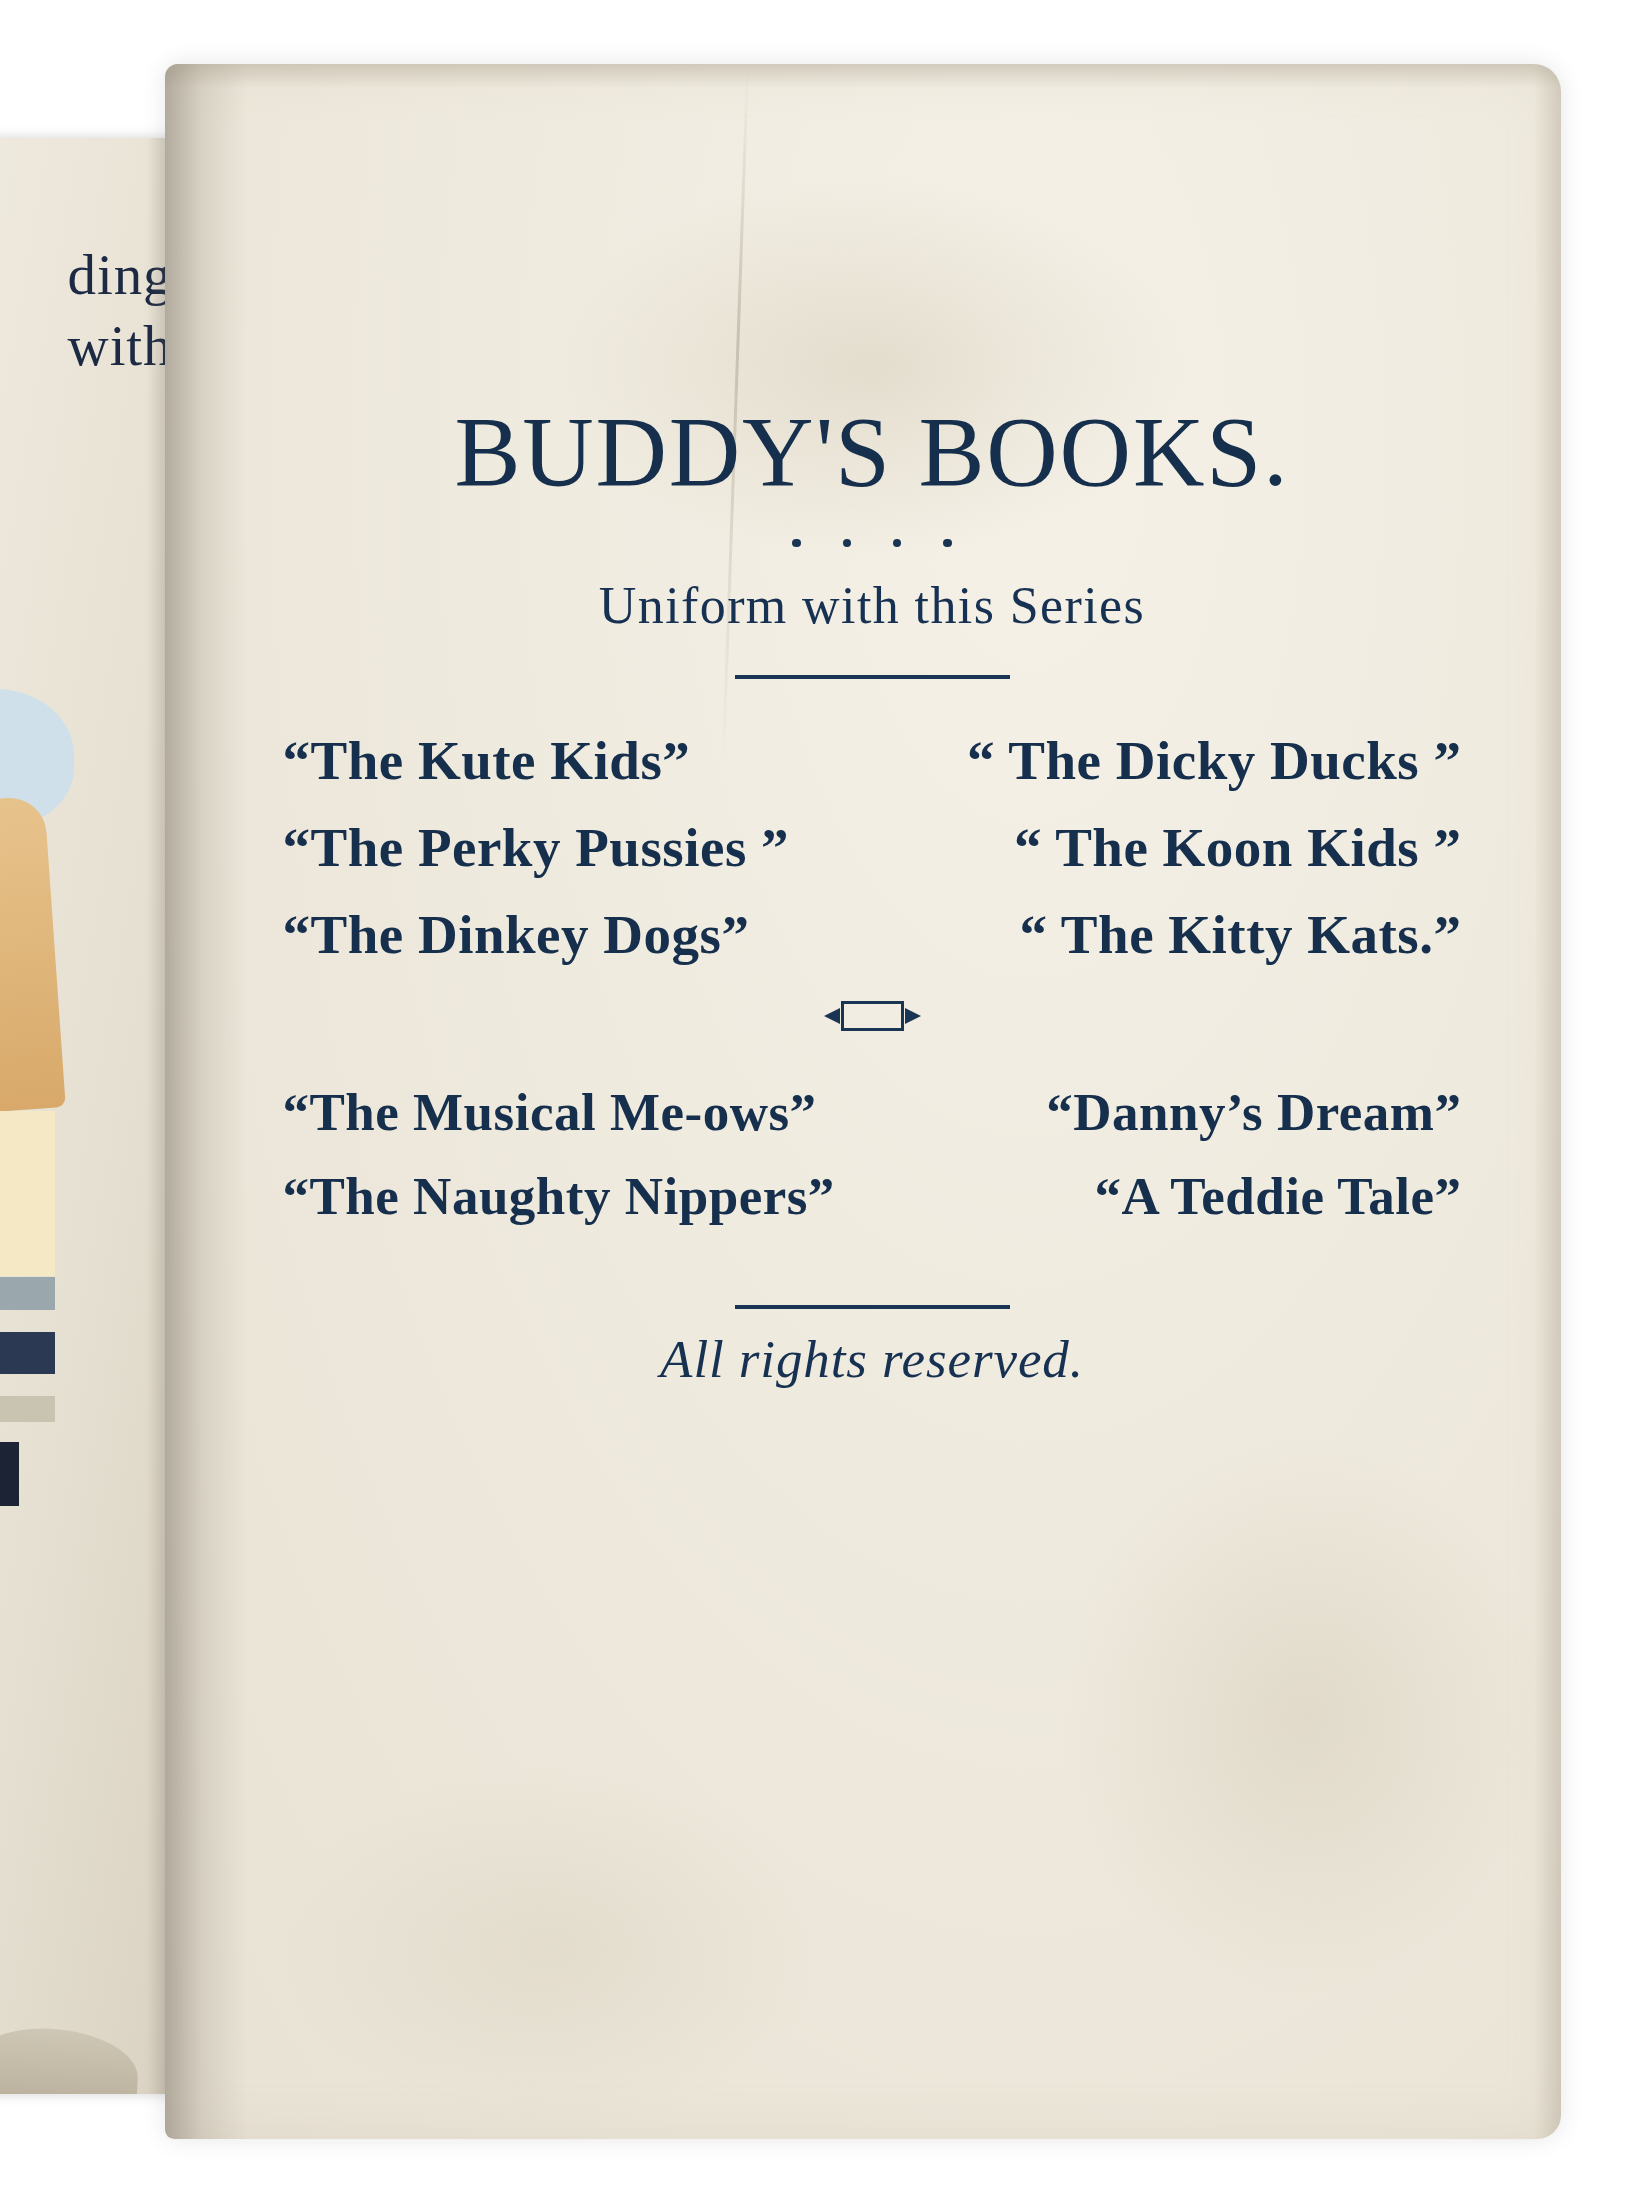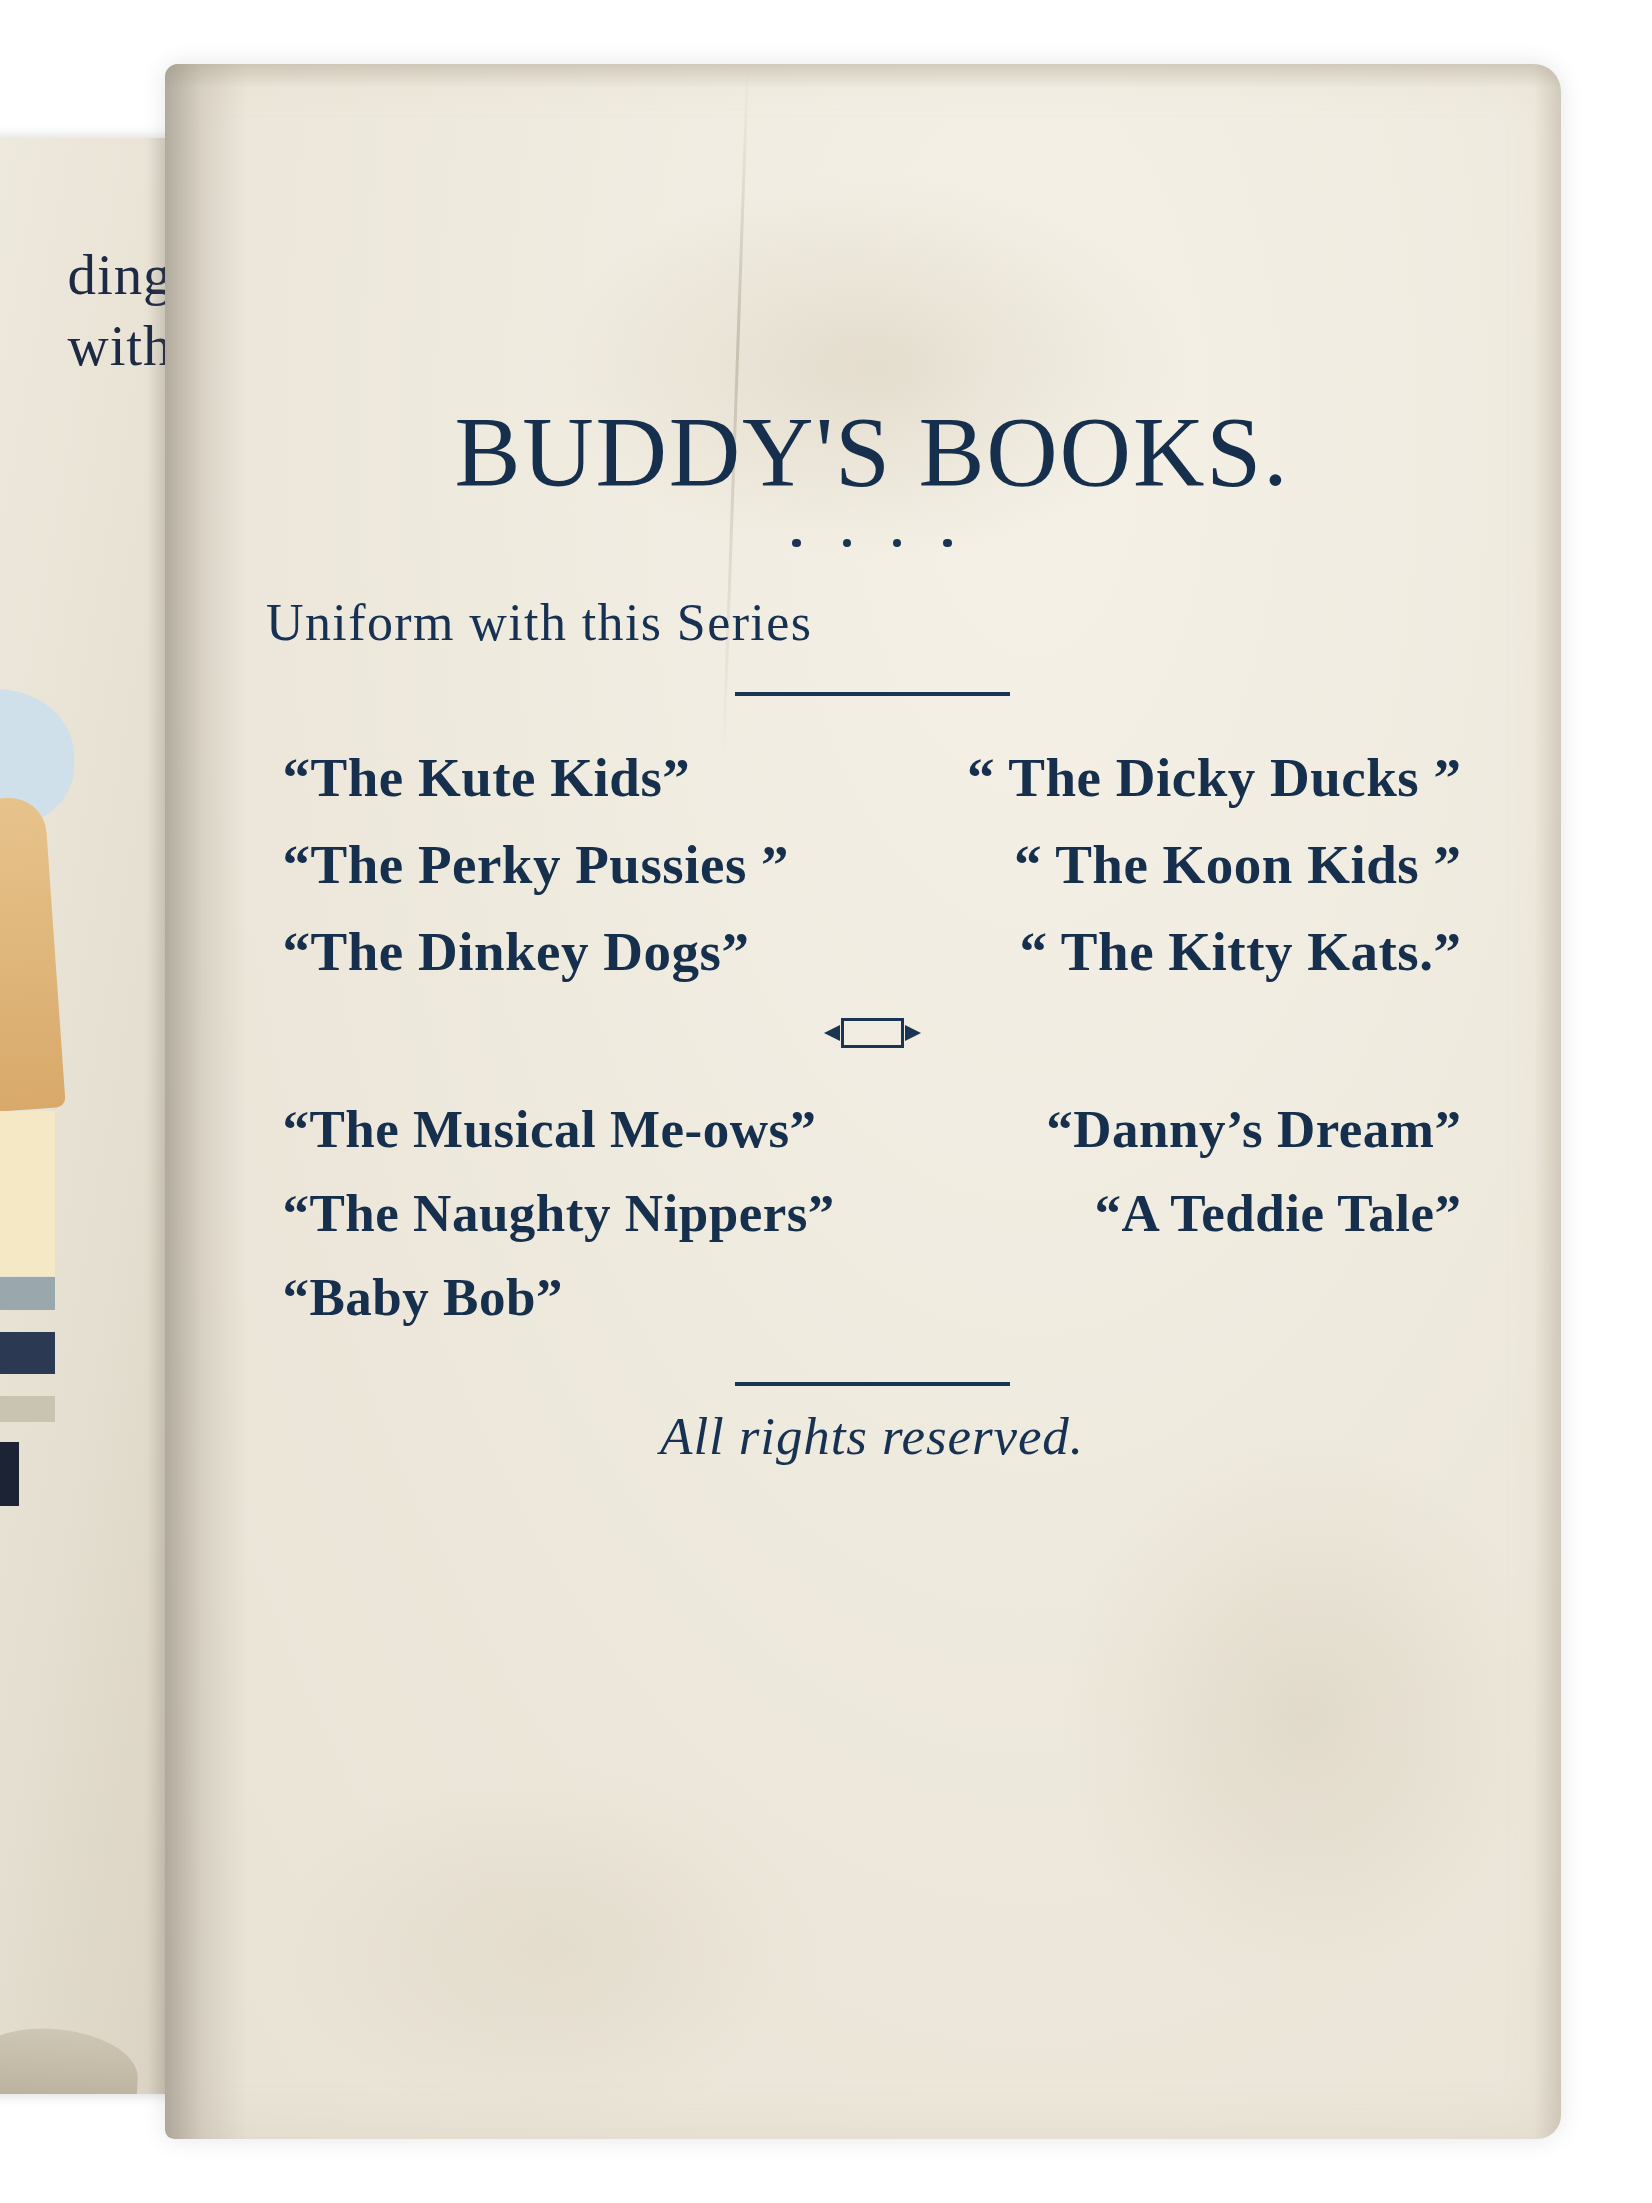--- a/index.html
+++ b/index.html
@@ -214,21 +214,22 @@
   }
   .dot-rule .dot {
     width: 8.3px;
     height: 8.3px;
     background: #1a3553;
     border-radius: 50%;
     display: block;
   }
 
   .subtitle {
-    margin-top: 46px;
+    text-align: center;
+    margin-top: 29px;
     font-family: "Liberation Serif", serif;
     font-size: 52px;
     letter-spacing: 1.4px;
     color: #173152;
   }
 
   .rule {
     width: 275px;
     height: 3.7px;
     background: #1a3553;
@@ -377,21 +378,20 @@
       <div class="book-list group-2">
         <div class="book-row">
           <span class="cell-l">“The Musical Me-ows”</span>
           <span class="cell-r">“Danny’s Dream”</span>
         </div>
         <div class="book-row">
           <span class="cell-l">“The Naughty Nippers”</span>
           <span class="cell-r">“A Teddie Tale”</span>
         </div>
         <div class="book-row">
-          <span class="cell-l">“Baby Bob”</span>
         </div>
       </div>
 
       <div class="rule-bottom"></div>
 
       <div class="rights">All rights reserved.</div>
 
     </div>
   </div>
 

